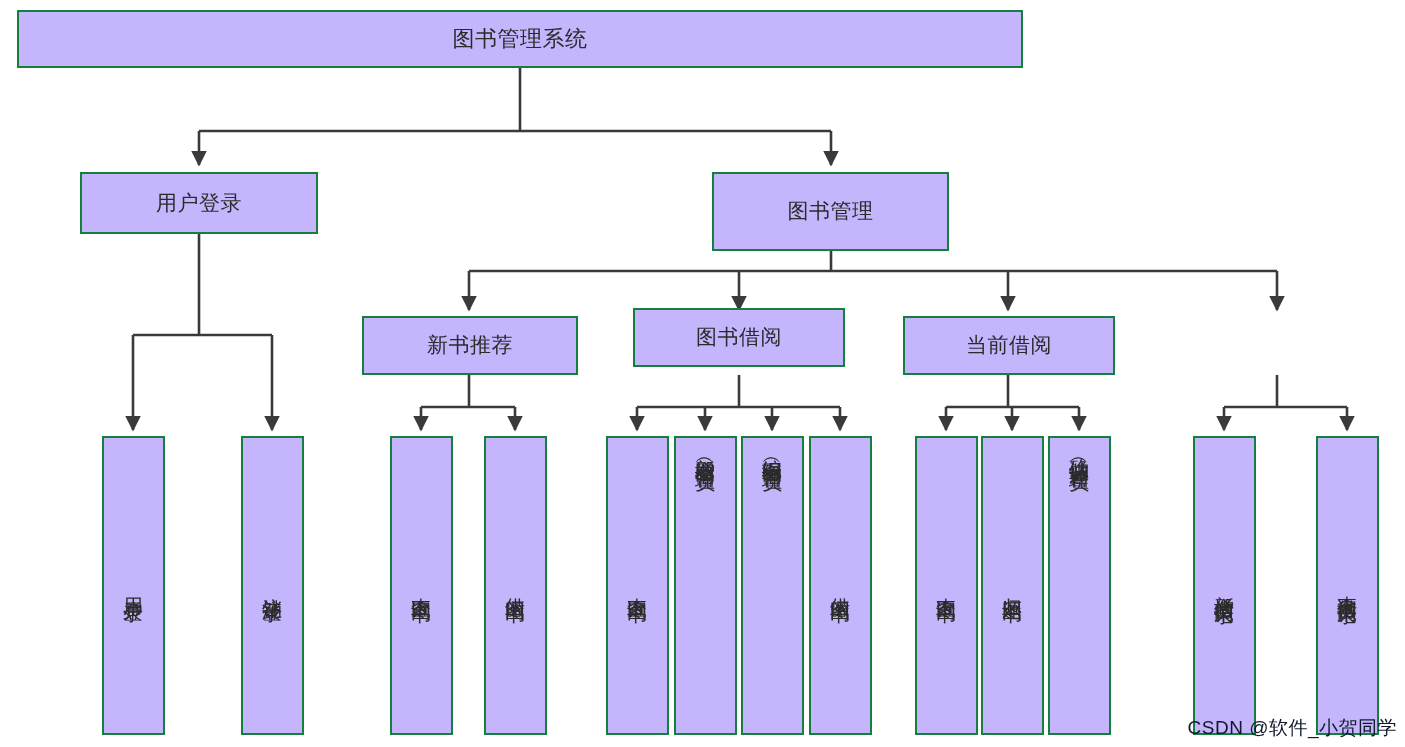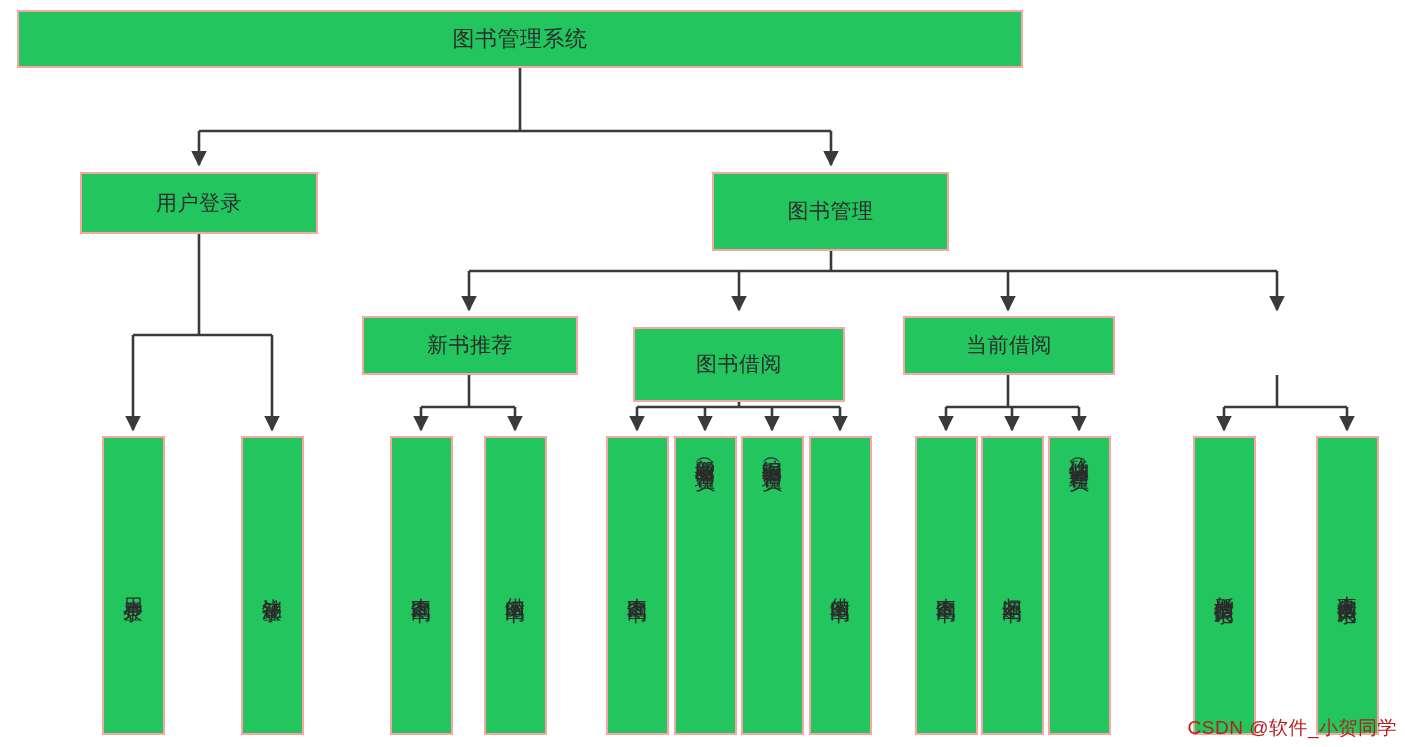--- a/index.html
+++ b/index.html
@@ -22,22 +22,22 @@
     position: absolute;
     left: 0;
     top: 0;
     width: 1405px;
     height: 747px;
     pointer-events: none;
   }
   .node {
     position: absolute;
     box-sizing: border-box;
-    background: #22c55e;
-    border: 2px solid #fca5a5;
+    background: #c4b5fd;
+    border: 2px solid #15803d;
     display: flex;
     align-items: center;
     justify-content: center;
   }
   .node-label {
     color: #2b2b2b;
     line-height: 1.18;
     white-space: nowrap;
   }
   
@@ -64,21 +64,21 @@
   }
   .node.leaf.centered {
     align-items: center;
     padding-top: 0;
   }
   #watermark {
     position: absolute;
     right: 8px;
     bottom: 6px;
     font-size: 19px;
-    color: #b91c1c;
+    color: #0f172a;
     letter-spacing: 0.5px;
     user-select: none;
     white-space: nowrap;
   }
 </style>
 </head>
 <body>
 
 <div id="diagram-root">
 
@@ -141,21 +141,21 @@
   </div>
 
   <div class="node horiz" style="left:712px; top:172px; width:237px; height:79px;">
     <span class="node-label">图书管理</span>
   </div>
 
   <div class="node horiz" style="left:362px; top:316px; width:216px; height:59px;">
     <span class="node-label">新书推荐</span>
   </div>
 
-  <div class="node horiz" style="left:633px; top:327px; width:212px; height:75px;">
+  <div class="node horiz" style="left:633px; top:308px; width:212px; height:59px;">
     <span class="node-label">图书借阅</span>
   </div>
 
   <div class="node horiz" style="left:903px; top:316px; width:212px; height:59px;align-items:center;">
     <span class="node-label">当前借阅</span>
   </div>
 
 
   <div class="node leaf centered" style="left:102px; top:436px; width:63px; height:299px;">
     <span class="node-label">用户登录</span>

